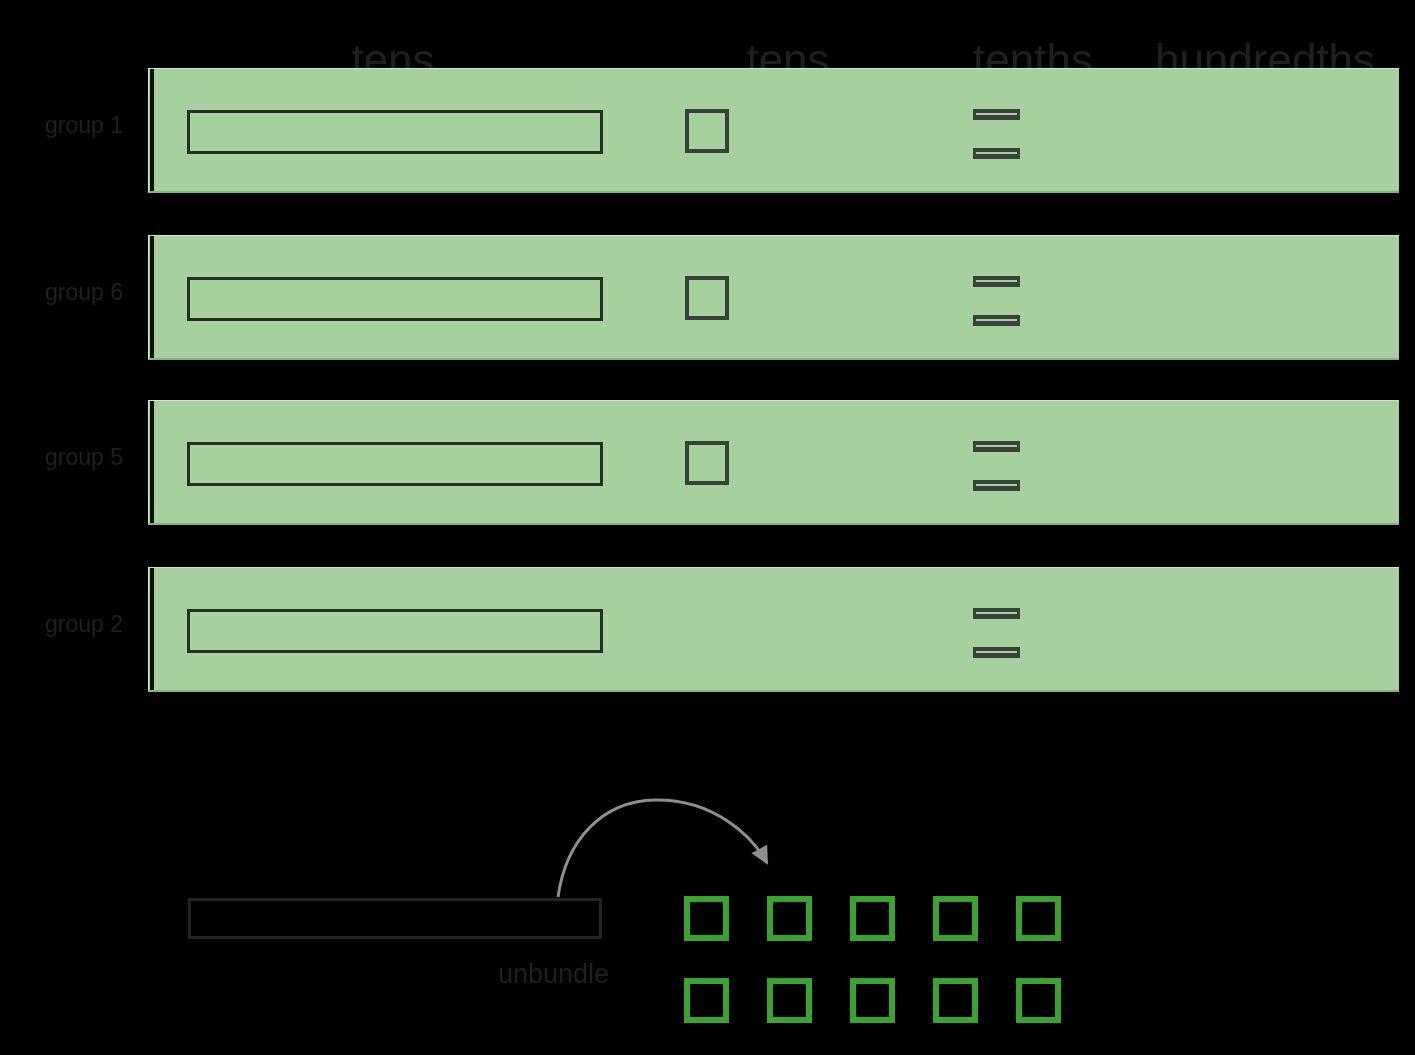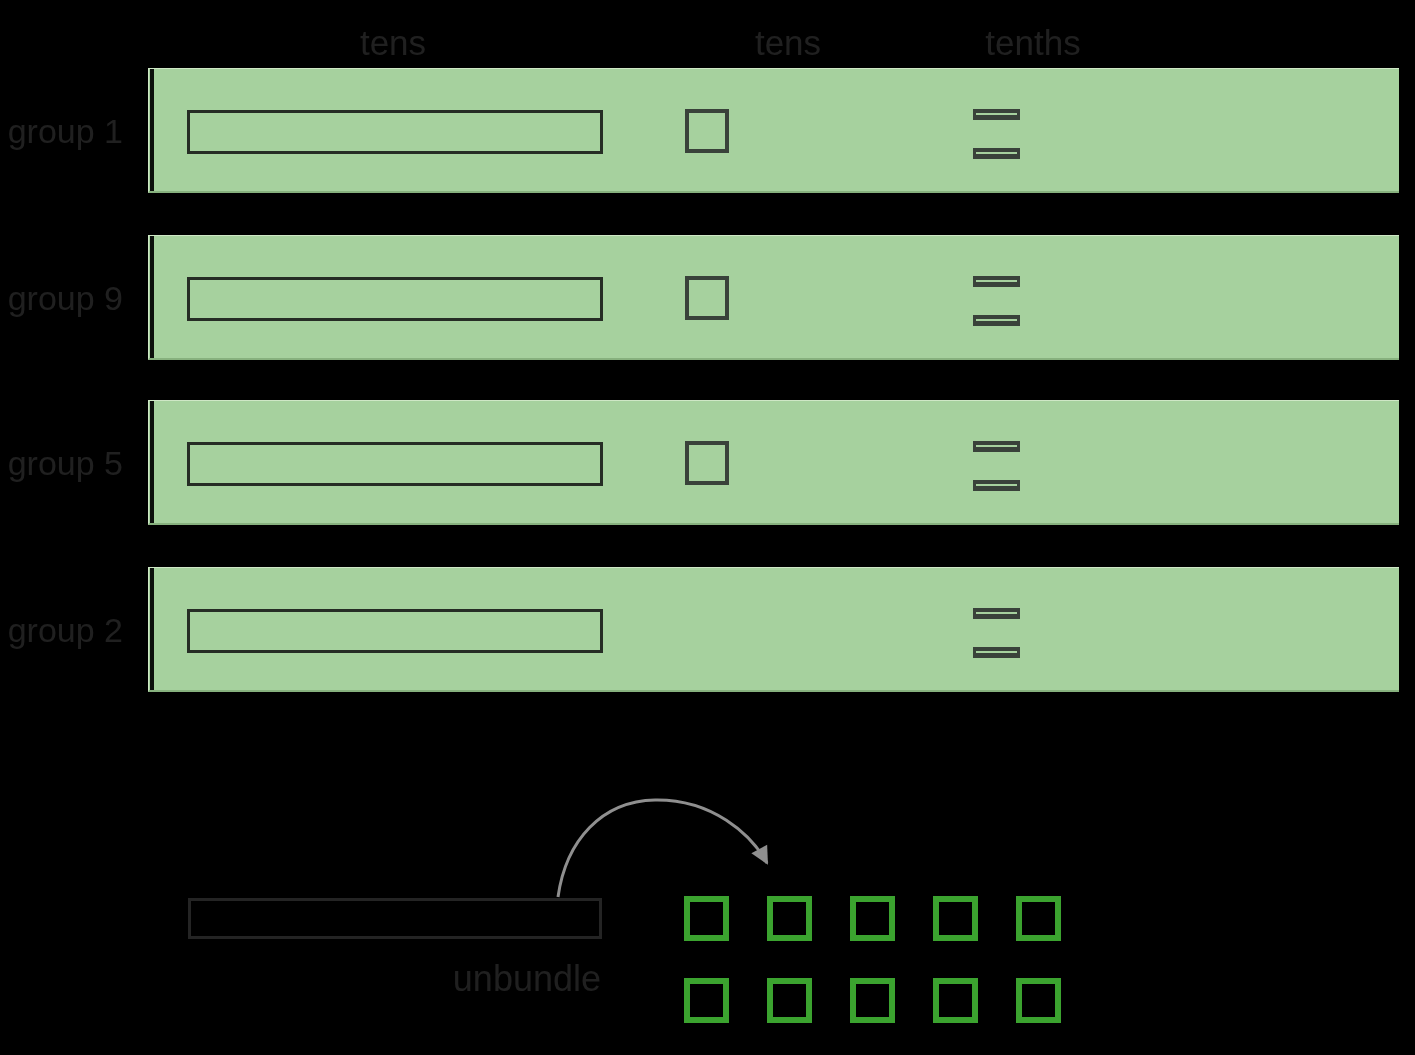--- a/index.html
+++ b/index.html
@@ -14,34 +14,34 @@
     overflow: hidden;
     font-family: "Liberation Sans", sans-serif;
   }
   .page {
     position: absolute;
     inset: 0;
   }
   
   .col-label {
     position: absolute;
-    top: 24px;
+    top: 36px;
     transform: translateX(-50%);
-    font-size: 35px;
+    font-size: 44px;
     line-height: 1.1;
     color: var(--text);
     white-space: nowrap;
   }
   
   .group-label {
     position: absolute;
     left: 0;
     width: 123px;
     text-align: right;
-    font-size: 34px;
+    font-size: 23px;
     line-height: 1;
     color: var(--text);
     white-space: nowrap;
   }
   
   .band {
     position: absolute;
     left: 148px;
     width: 1251px;
     height: 125px;
@@ -103,25 +103,25 @@
     left: 188px;
     top: 898px;
     width: 414px;
     height: 41px;
     box-sizing: border-box;
     border: 3px solid var(--bottomRodOutline);
     background: transparent;
   }
   .unbundle-label {
     position: absolute;
-    left: 380px;
+    left: 388px;
     top: 961px;
     width: 221px;
     text-align: right;
-    font-size: 36px;
+    font-size: 27px;
     line-height: 1;
     color: var(--text);
   }
   .squares {
     position: absolute;
     left: 684px;
     top: 896px;
     display: flex;
     flex-direction: column;
     gap: 37px;
@@ -143,23 +143,24 @@
   }
 </style>
 </head>
 <body>
 
 <div class="page">
 
   <div class="col-label" style="left:393px">tens</div>
   <div class="col-label" style="left:788px">tens</div>
   <div class="col-label" style="left:1033px">tenths</div>
+  <div class="col-label" style="left:1265px">hundredths</div>
 
   <div class="group-label" style="top:114px">group 1</div>
-  <div class="group-label" style="top:281px">group 9</div>
+  <div class="group-label" style="top:281px">group 6</div>
   <div class="group-label" style="top:446px">group 5</div>
   <div class="group-label" style="top:613px">group 2</div>
 
   <div id="groups">
       <div class="band" style="top: 68px;">
         <div class="rod"></div>
         <div class="one"></div>
         <div class="tenth t0"></div>
         <div class="tenth t1"></div>
       </div>

